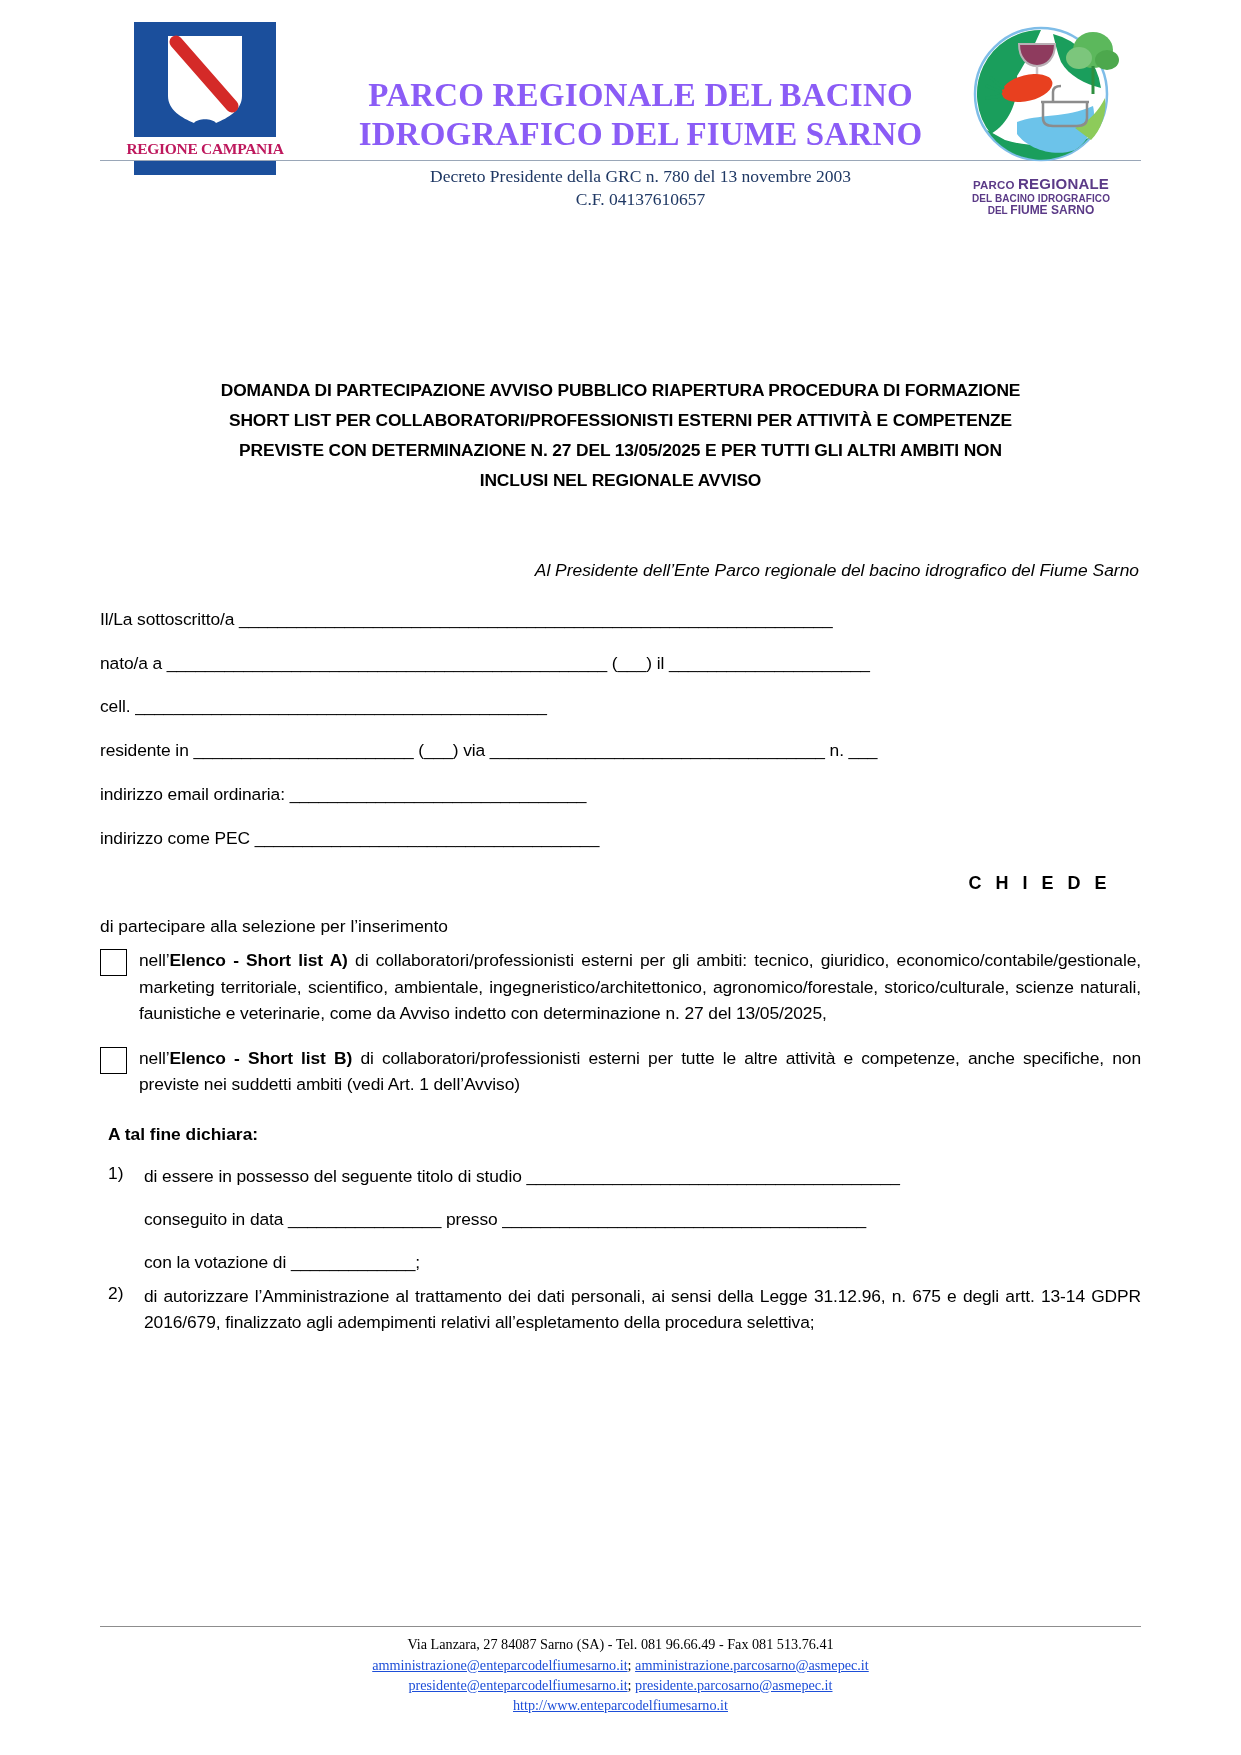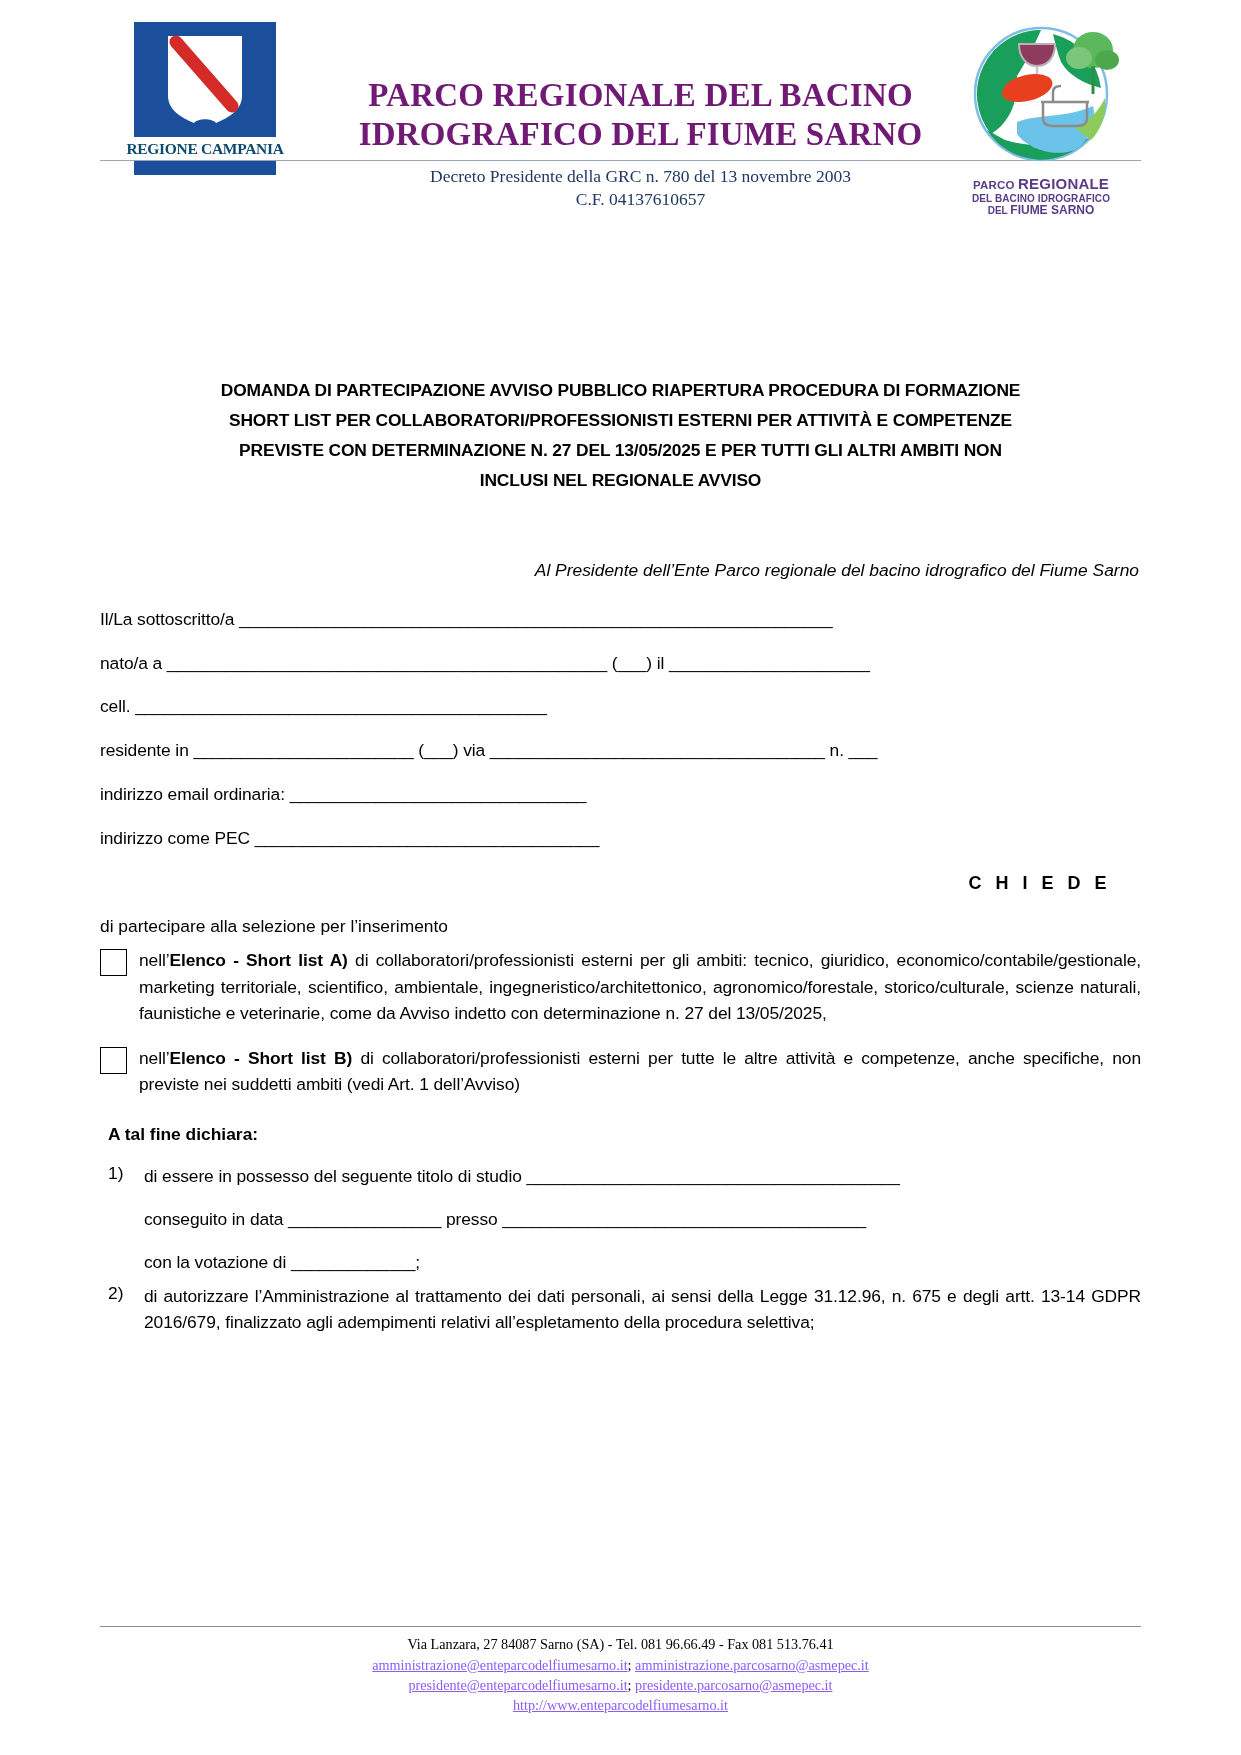--- a/index.html
+++ b/index.html
@@ -48,41 +48,41 @@
     width: 78px;
     height: 92px;
     position: relative;
   }
   .campania-label {
     width: 170px;
     text-align: center;
     font-family: "Liberation Serif", serif;
     font-weight: bold;
     font-size: 15.5px;
-    color: #0c4a6e;
+    color: #be185d;
     letter-spacing: -0.3px;
     margin-top: 3px;
   }
   .campania-bar {
     width: 142px;
     height: 14px;
     background: #1b4f9c;
     margin: 3px auto 0 auto;
   }
 
   .header-center {
     text-align: center;
     padding-top: 48px;
   }
   .park-title {
     font-family: "Liberation Serif", serif;
     font-weight: bold;
     font-size: 33px;
     line-height: 1.18;
-    color: #701a75;
+    color: #8b5cf6;
     letter-spacing: 0.2px;
     margin: 0;
     padding-left: 40px;
   }
   .header-rule {
     border: none;
     border-top: 1px solid #9aa7b8;
     margin: 6px 0 4px 0;
   }
   .header-sub {
@@ -227,21 +227,21 @@
     font-family: "Liberation Serif", serif;
     font-size: 14.2px;
     line-height: 1.42;
     color: #000;
     text-align: center;
   }
   .footer-link {
     font-family: "Liberation Serif", serif;
     font-size: 14.2px;
     line-height: 1.42;
-    color: #8b5cf6;
+    color: #1d4ed8;
     text-decoration: underline;
   }
 </style>
 </head>
 <body>
 
 <div class="page">
 
   <div class="header">
 

